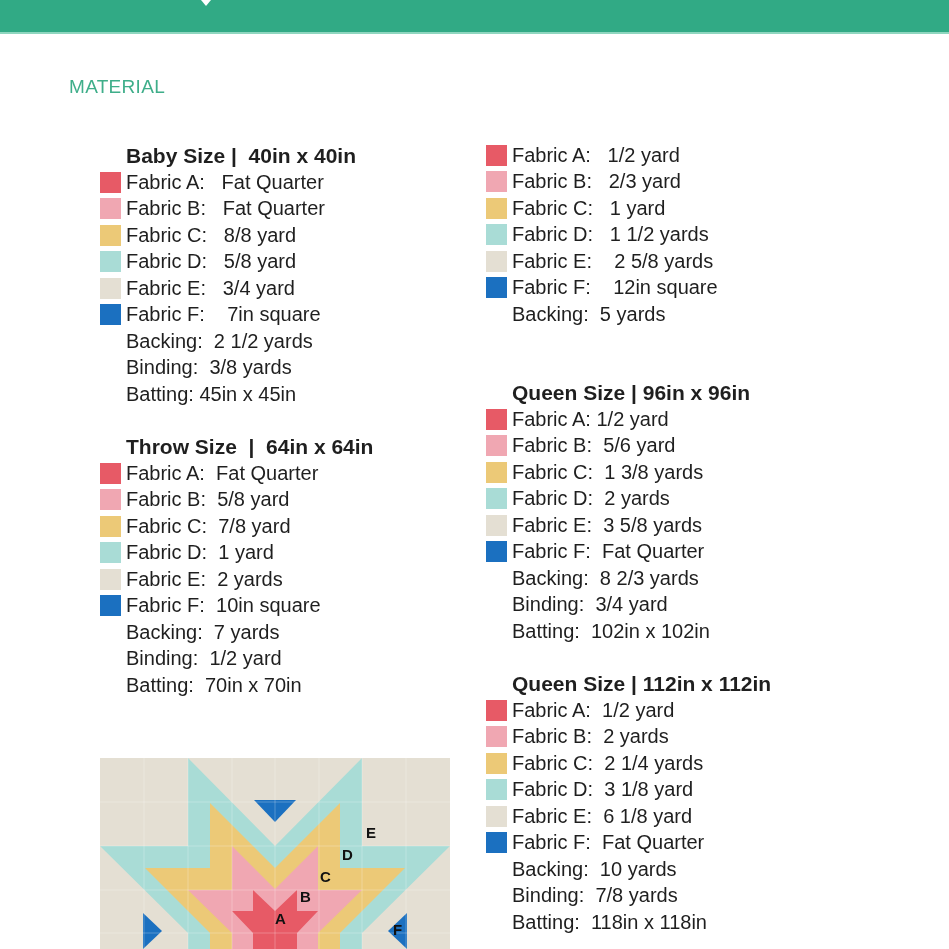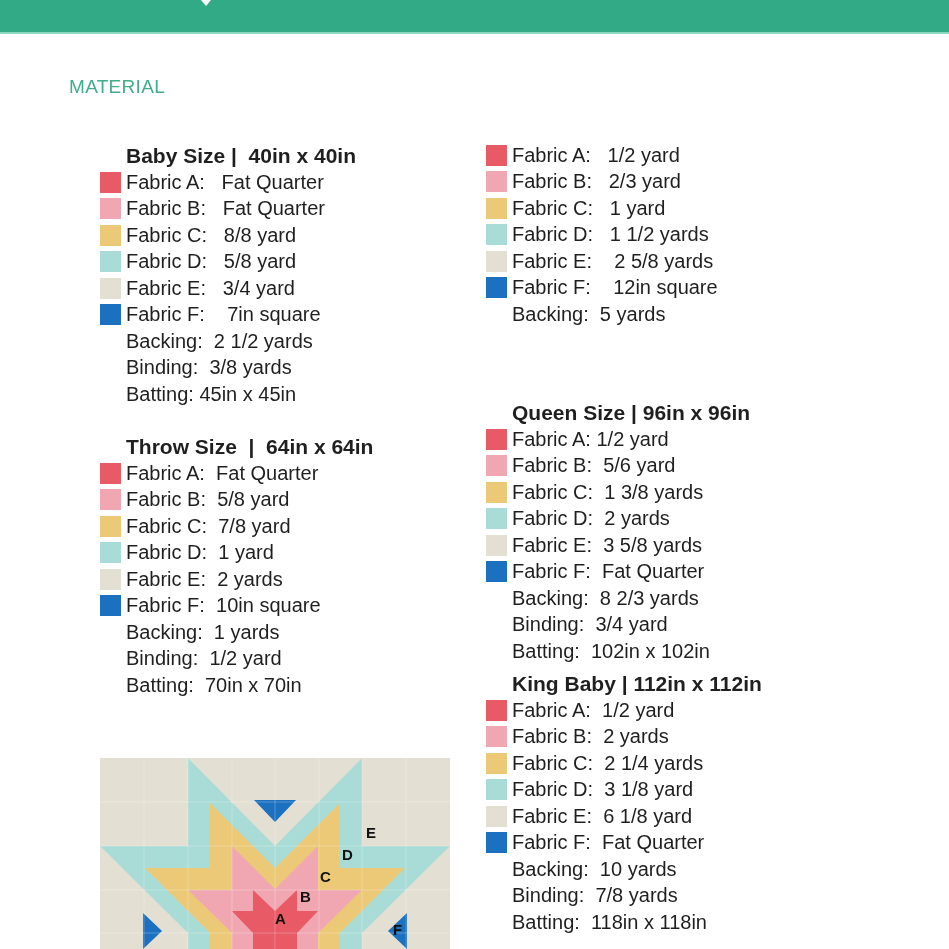--- a/index.html
+++ b/index.html
@@ -71,50 +71,50 @@
 </div>
 
 <div class="section" style="left:100px; top:434px;">
   <div class="title">Throw Size  |  64in x 64in</div>
   <div class="row"><span class="swatch" style="background:#e75a66"></span><span class="lbl">Fabric A:</span><span class="val">  Fat Quarter</span></div>
   <div class="row"><span class="swatch" style="background:#f0a7b2"></span><span class="lbl">Fabric B:</span><span class="val">  5/8 yard</span></div>
   <div class="row"><span class="swatch" style="background:#ecc977"></span><span class="lbl">Fabric C:</span><span class="val">  7/8 yard</span></div>
   <div class="row"><span class="swatch" style="background:#a9dcd6"></span><span class="lbl">Fabric D:</span><span class="val">  1 yard</span></div>
   <div class="row"><span class="swatch" style="background:#e4dfd3"></span><span class="lbl">Fabric E:</span><span class="val">  2 yards</span></div>
   <div class="row"><span class="swatch" style="background:#1b70c0"></span><span class="lbl">Fabric F:</span><span class="val">  10in square</span></div>
-  <div class="row"><span class="swatch none"></span><span class="lbl">Backing:</span><span class="val">  1 yards</span></div>
+  <div class="row"><span class="swatch none"></span><span class="lbl">Backing:</span><span class="val">  7 yards</span></div>
   <div class="row"><span class="swatch none"></span><span class="lbl">Binding:</span><span class="val">  1/2 yard</span></div>
   <div class="row"><span class="swatch none"></span><span class="lbl">Batting:</span><span class="val">  70in x 70in</span></div>
 </div>
 
 <div class="section" style="left:486px; top:142px;">
   <div class="row"><span class="swatch" style="background:#e75a66"></span><span class="lbl">Fabric A:</span><span class="val">   1/2 yard</span></div>
   <div class="row"><span class="swatch" style="background:#f0a7b2"></span><span class="lbl">Fabric B:</span><span class="val">   2/3 yard</span></div>
   <div class="row"><span class="swatch" style="background:#ecc977"></span><span class="lbl">Fabric C:</span><span class="val">   1 yard</span></div>
   <div class="row"><span class="swatch" style="background:#a9dcd6"></span><span class="lbl">Fabric D:</span><span class="val">   1 1/2 yards</span></div>
   <div class="row"><span class="swatch" style="background:#e4dfd3"></span><span class="lbl">Fabric E:</span><span class="val">    2 5/8 yards</span></div>
   <div class="row"><span class="swatch" style="background:#1b70c0"></span><span class="lbl">Fabric F:</span><span class="val">    12in square</span></div>
   <div class="row"><span class="swatch none"></span><span class="lbl">Backing:</span><span class="val">  5 yards</span></div>
 </div>
 
-<div class="section" style="left:486px; top:380px;margin-top:20px;">
+<div class="section" style="left:486px; top:380px;">
   <div class="title">Queen Size | 96in x 96in</div>
   <div class="row"><span class="swatch" style="background:#e75a66"></span><span class="lbl">Fabric A:</span><span class="val"> 1/2 yard</span></div>
   <div class="row"><span class="swatch" style="background:#f0a7b2"></span><span class="lbl">Fabric B:</span><span class="val">  5/6 yard</span></div>
   <div class="row"><span class="swatch" style="background:#ecc977"></span><span class="lbl">Fabric C:</span><span class="val">  1 3/8 yards</span></div>
   <div class="row"><span class="swatch" style="background:#a9dcd6"></span><span class="lbl">Fabric D:</span><span class="val">  2 yards</span></div>
   <div class="row"><span class="swatch" style="background:#e4dfd3"></span><span class="lbl">Fabric E:</span><span class="val">  3 5/8 yards</span></div>
   <div class="row"><span class="swatch" style="background:#1b70c0"></span><span class="lbl">Fabric F:</span><span class="val">  Fat Quarter</span></div>
   <div class="row"><span class="swatch none"></span><span class="lbl">Backing:</span><span class="val">  8 2/3 yards</span></div>
   <div class="row"><span class="swatch none"></span><span class="lbl">Binding:</span><span class="val">  3/4 yard</span></div>
   <div class="row"><span class="swatch none"></span><span class="lbl">Batting:</span><span class="val">  102in x 102in</span></div>
 </div>
 
 <div class="section" style="left:486px; top:671px;">
-  <div class="title">King Baby | 112in x 112in</div>
+  <div class="title">Queen Size | 112in x 112in</div>
   <div class="row"><span class="swatch" style="background:#e75a66"></span><span class="lbl">Fabric A:</span><span class="val">  1/2 yard</span></div>
   <div class="row"><span class="swatch" style="background:#f0a7b2"></span><span class="lbl">Fabric B:</span><span class="val">  2 yards</span></div>
   <div class="row"><span class="swatch" style="background:#ecc977"></span><span class="lbl">Fabric C:</span><span class="val">  2 1/4 yards</span></div>
   <div class="row"><span class="swatch" style="background:#a9dcd6"></span><span class="lbl">Fabric D:</span><span class="val">  3 1/8 yard</span></div>
   <div class="row"><span class="swatch" style="background:#e4dfd3"></span><span class="lbl">Fabric E:</span><span class="val">  6 1/8 yard</span></div>
   <div class="row"><span class="swatch" style="background:#1b70c0"></span><span class="lbl">Fabric F:</span><span class="val">  Fat Quarter</span></div>
   <div class="row"><span class="swatch none"></span><span class="lbl">Backing:</span><span class="val">  10 yards</span></div>
   <div class="row"><span class="swatch none"></span><span class="lbl">Binding:</span><span class="val">  7/8 yards</span></div>
   <div class="row"><span class="swatch none"></span><span class="lbl">Batting:</span><span class="val">  118in x 118in</span></div>
 </div>

